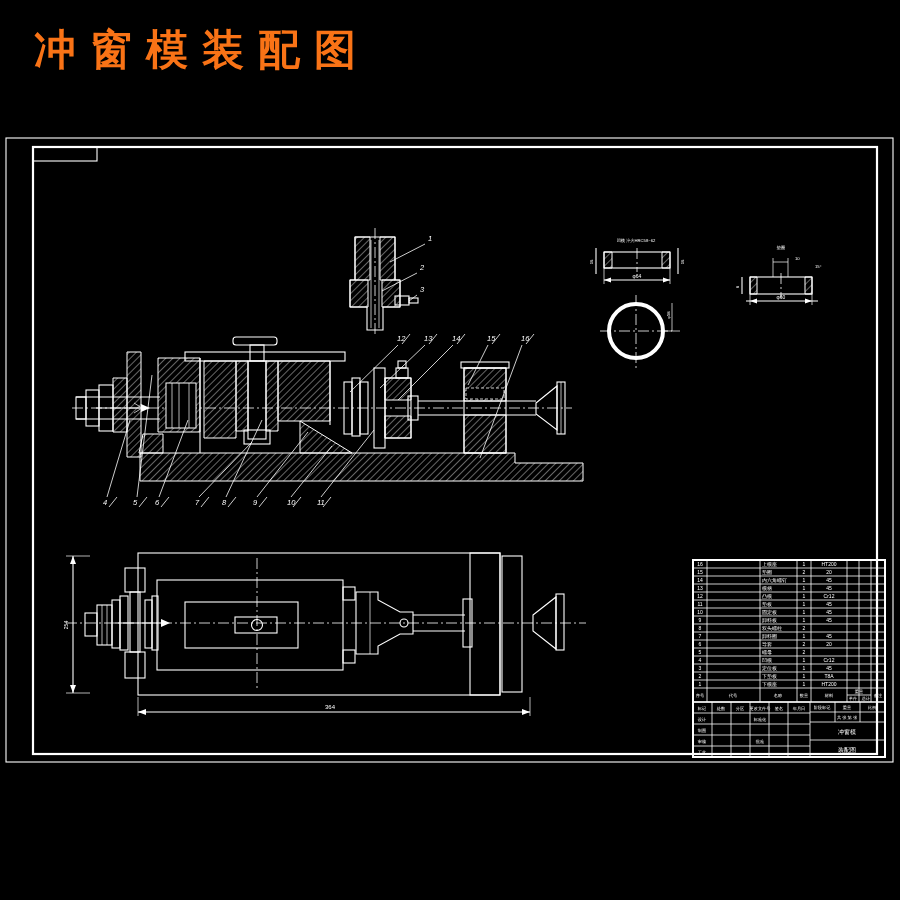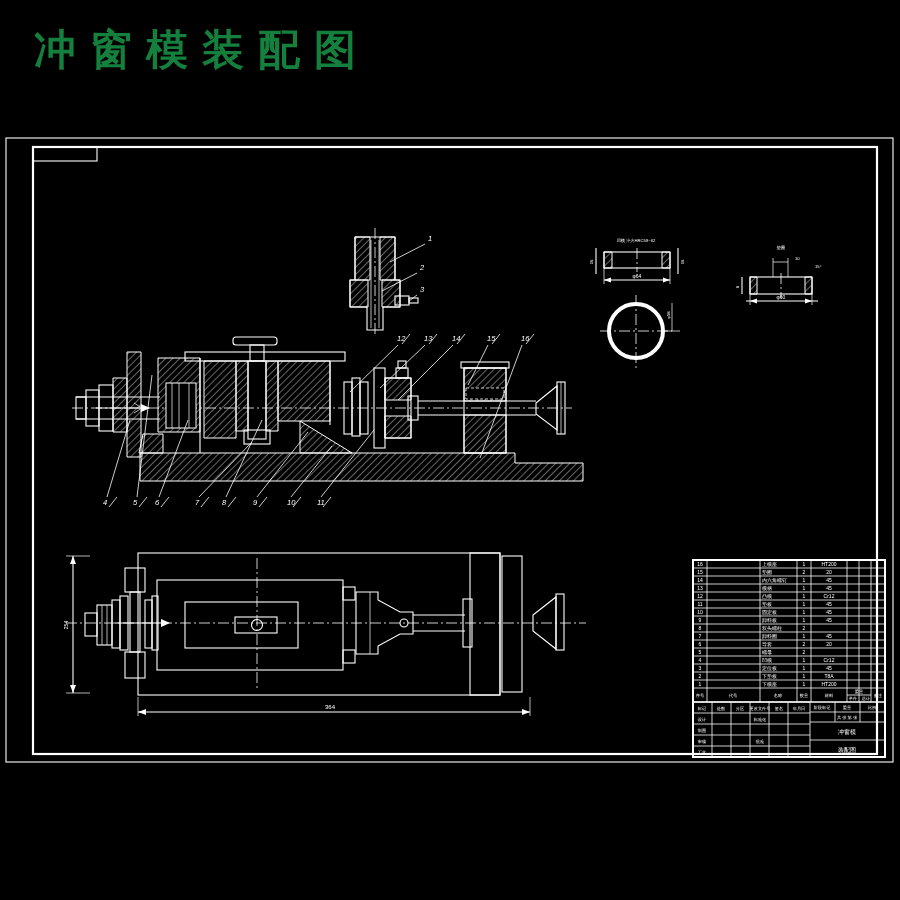--- a/index.html
+++ b/index.html
@@ -16,21 +16,21 @@
   text{fill:#fff;font-family:"Liberation Sans","DejaVu Sans",sans-serif;}
   .dim{font-size:6px;}
   .dim5{font-size:5px;}
   .tiny{font-size:4.2px;}
   .bal{font-size:7.5px;font-style:italic;}
 </style>
 </head>
 <body>
 
 <div class="page">
-  <h1 class="cad-title" style="color: #15803d;">冲窗模装配图</h1>
+  <h1 class="cad-title" style="color: #f97316;">冲窗模装配图</h1>
 
   <svg width="900" height="900" viewBox="0 0 900 900">
     <defs>
       <pattern id="hp" width="5" height="5" patternUnits="userSpaceOnUse" patternTransform="rotate(45)">
         <line x1="0" y1="0" x2="0" y2="5" stroke="#fff" stroke-width="0.8"></line>
       </pattern>
     </defs>
 
     <g>
       <rect x="6" y="138" width="887" height="624" class="w"></rect>

